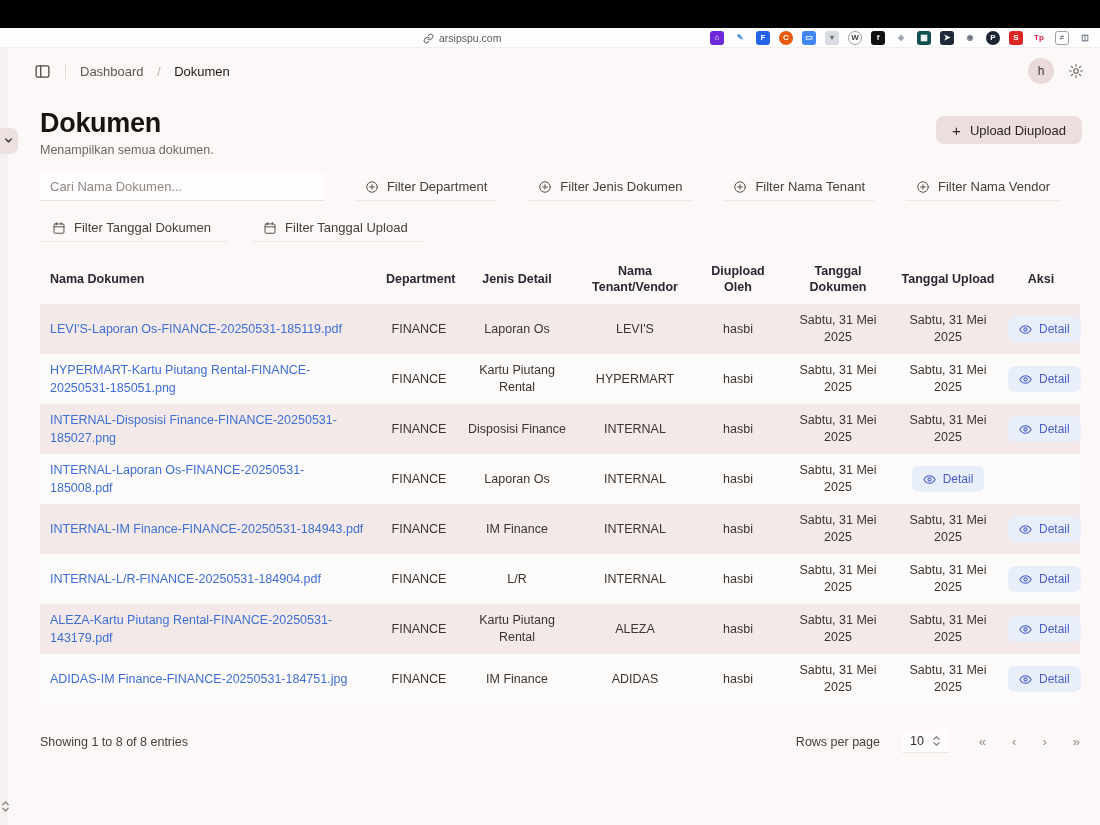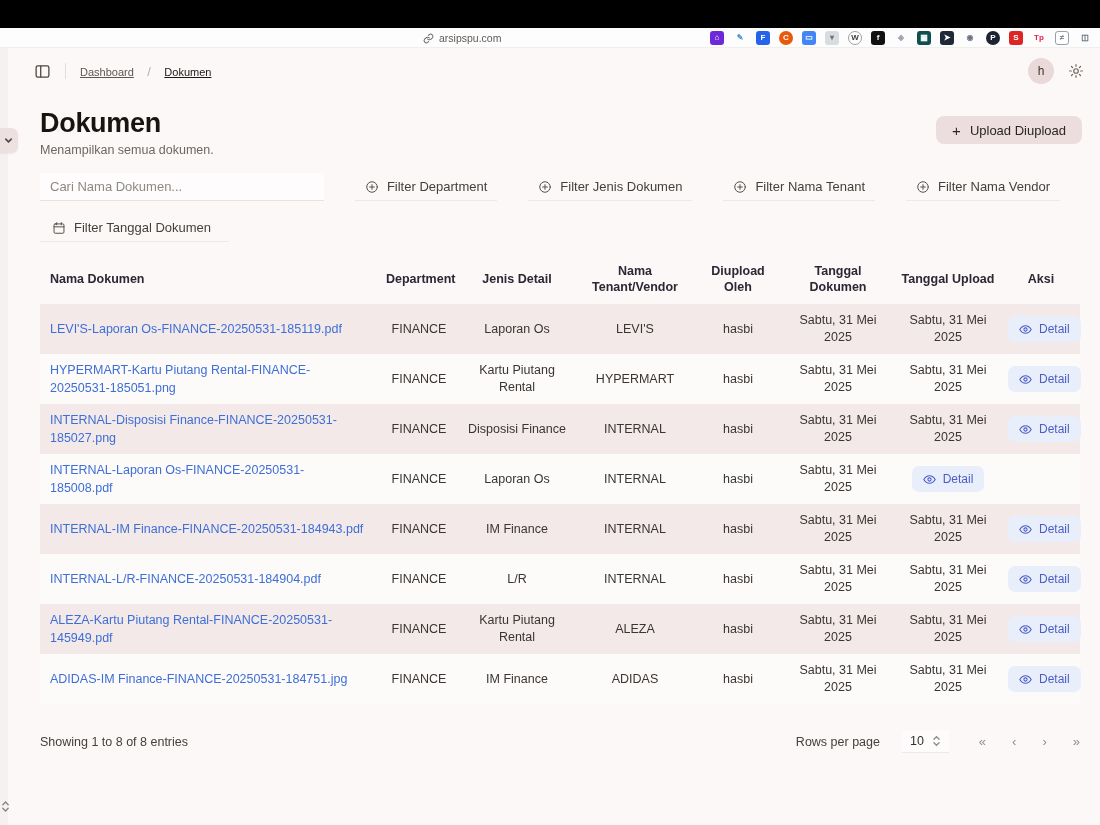--- a/index.html
+++ b/index.html
@@ -17,21 +17,21 @@
   .tbicon.round { border-radius:50%; }
   .tbicon.outline { border:1px solid #9aa0a6; background:#fff; }
 
   .app { position:absolute; top:48px; left:0; right:0; bottom:0; background:#fcf8f8; }
   .left-strip { position:absolute; left:0; top:0; bottom:0; width:8px; background:#f2ecec; opacity:.6; }
 
   
   .topbar { height:46px; display:flex; align-items:center; padding:0 16px 0 34px; }
   .icon-btn { background:none; border:none; cursor:pointer; color:#4b453f; display:flex; align-items:center; }
   .tb-divider { width:1px; height:16px; background:#e3dcd8; margin:0 14px; }
-  .crumb { font-size:11px; color:#5d5751; background:none; border:none; cursor:pointer; font-family:inherit;text-decoration:underline; }
+  .crumb { font-size:13px; color:#5d5751; background:none; border:none; cursor:pointer; font-family:inherit; }
   .crumb-sep { color:#b9b2ac; margin:0 9px; font-size:13px; }
   .crumb.current { color:#1c1814; }
   .topbar-right { margin-left:auto; display:flex; align-items:center; gap:14px; }
   .avatar { width:26px; height:26px; border-radius:50%; background:#e9d9d9; color:#3a3330; font-size:12px;
             display:flex; align-items:center; justify-content:center; border:none; cursor:pointer; }
 
   
   .page-head { display:flex; justify-content:space-between; align-items:flex-start; padding:14px 18px 0 40px; }
   .page-title { font-size:27px; font-weight:bold; color:#181410; letter-spacing:-0.3px; }
   .page-sub { margin-top:4px; font-size:12.5px; color:#6e675f; }
@@ -207,20 +207,29 @@
     <div class="filters2">
       <button class="filter-btn">
         <svg class="ic" width="14" height="14" viewBox="0 0 24 24" fill="none" stroke="#55504a" stroke-width="1.7" stroke-linecap="round">
           <rect x="3.5" y="5" width="17" height="16" rx="2"></rect>
             <line x1="8" y1="2.8" x2="8" y2="6.5"></line>
           <line x1="16" y1="2.8" x2="16" y2="6.5"></line>
             <line x1="3.5" y1="10" x2="20.5" y2="10"></line>
         </svg>
         <span>Filter Tanggal Dokumen</span>
       </button>
+      <button class="filter-btn">
+        <svg class="ic" width="14" height="14" viewBox="0 0 24 24" fill="none" stroke="#55504a" stroke-width="1.7" stroke-linecap="round">
+          <rect x="3.5" y="5" width="17" height="16" rx="2"></rect>
+            <line x1="8" y1="2.8" x2="8" y2="6.5"></line>
+          <line x1="16" y1="2.8" x2="16" y2="6.5"></line>
+            <line x1="3.5" y1="10" x2="20.5" y2="10"></line>
+        </svg>
+        <span>Filter Tanggal Upload</span>
+      </button>
     </div>
 
     <div class="dtable">
       <div class="grid thead">
         <div class="hc left">Nama Dokumen</div>
         <div class="hc">Department</div>
         <div class="hc">Jenis Detail</div>
         <div class="hc">Nama Tenant/Vendor</div>
         <div class="hc">Diupload Oleh</div>
         <div class="hc">Tanggal Dokumen</div>
@@ -347,21 +356,21 @@
             <path d="M1.5 12S5.5 5 12 5s10.5 7 10.5 7-4 7-10.5 7S1.5 12 1.5 12z"></path>
                     <circle cx="12" cy="12" r="3"></circle>
           </svg>
         </span>
         <span>Detail</span>
       </button>
     </div>
   </div>
 
   <div class="grid trow">
-    <div class="cell nama"><a class="doclink">ALEZA-Kartu Piutang Rental-FINANCE-20250531-145949.pdf</a></div>
+    <div class="cell nama"><a class="doclink">ALEZA-Kartu Piutang Rental-FINANCE-20250531-143179.pdf</a></div>
     <div class="cell">FINANCE</div>
     <div class="cell">Kartu Piutang Rental</div>
     <div class="cell">ALEZA</div>
     <div class="cell">hasbi</div>
     <div class="cell">Sabtu, 31 Mei 2025</div>
     <div class="cell">Sabtu, 31 Mei 2025</div>
     <div class="cell">
       <button class="detail-btn">
         <span>
           <svg class="ic" width="13" height="13" viewBox="0 0 24 24" fill="none" stroke="currentColor" stroke-width="2">

